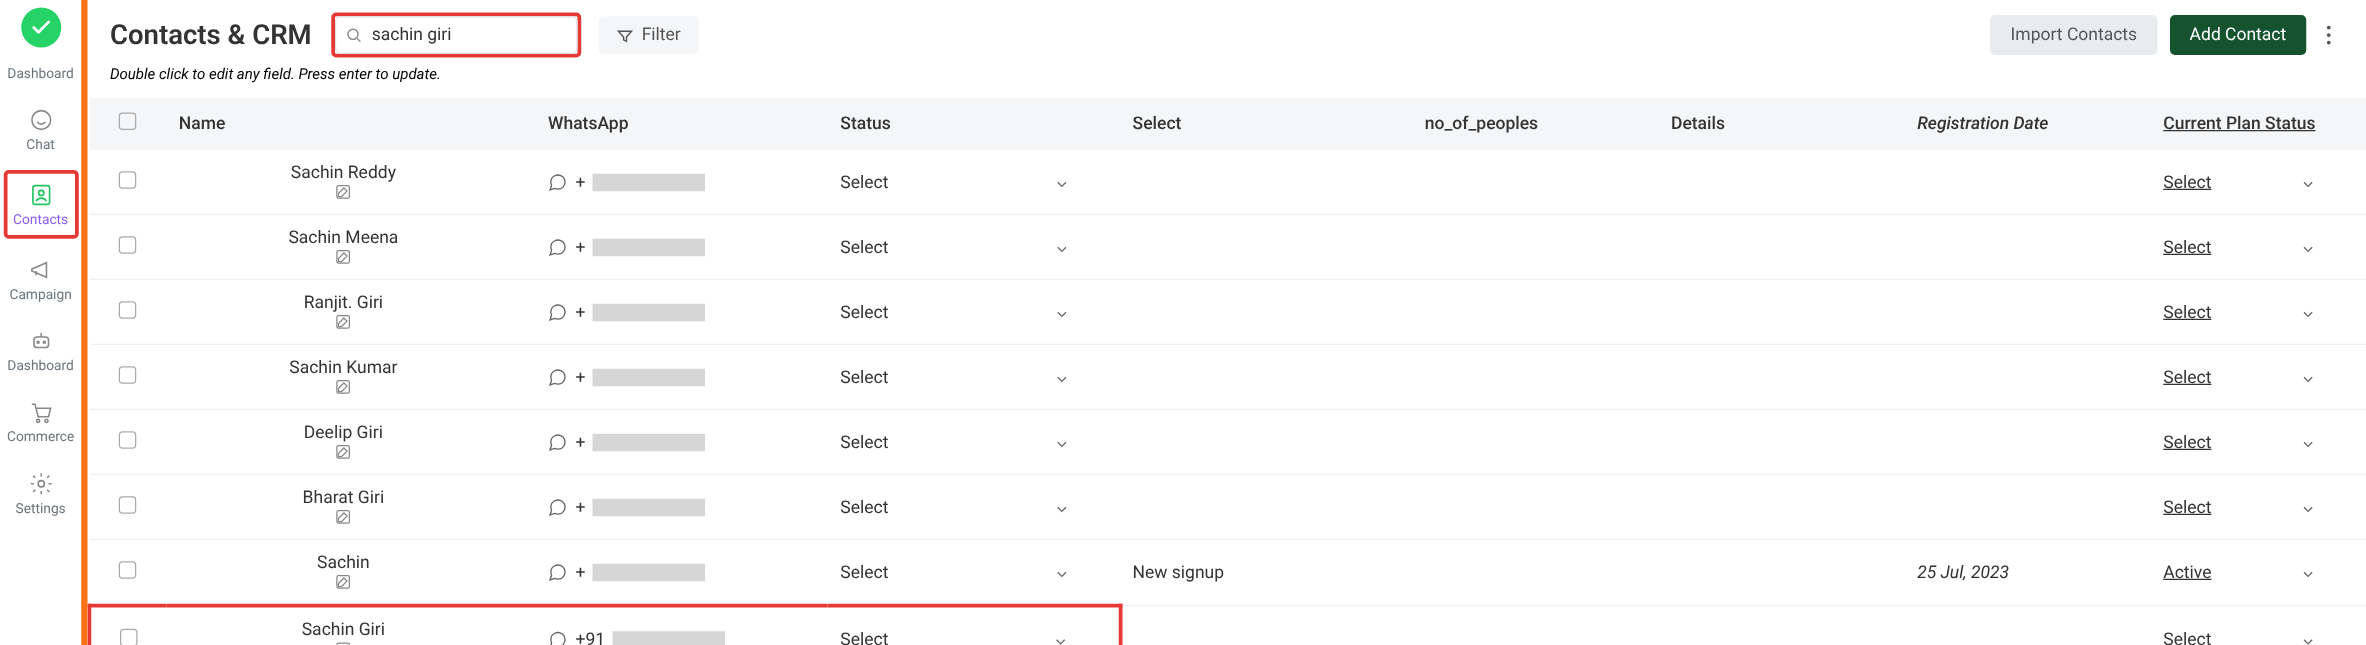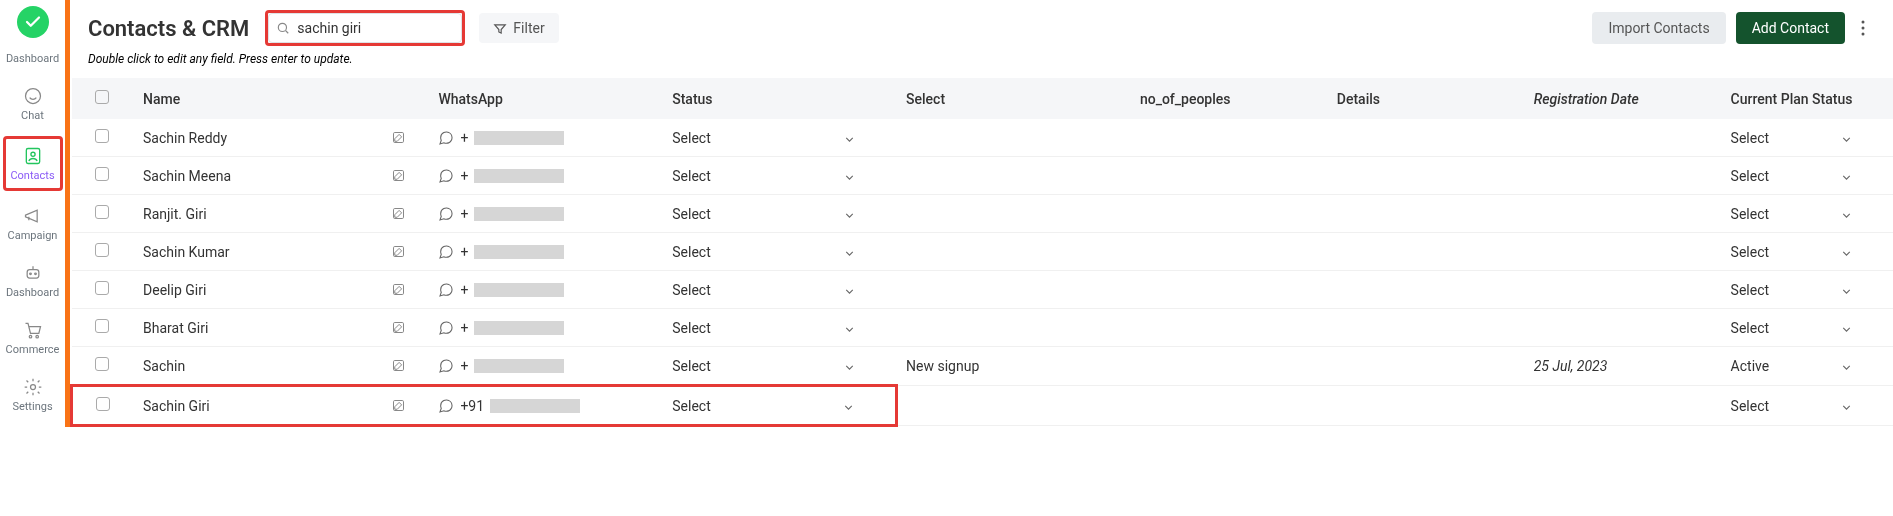--- a/index.html
+++ b/index.html
@@ -28,23 +28,23 @@
 thead th { background: #f5f6f8; text-align: left; font-weight: 500; color: #333; padding: 12px 10px; font-size: 14px; }
 tbody td { padding: 10px 10px; border-bottom: 1px solid #f0f0f0; font-size: 14px; color: #333; vertical-align: middle; }
 .col-check { width: 50px; text-align: center; }
 .col-name { width: 240px; }
 .col-wa { width: 190px; }
 .col-status { width: 190px; }
 .col-labels { width: 190px; }
 .col-np { width: 160px; }
 .col-details { width: 160px; }
 .col-reg { width: 160px; font-style: italic; }
-.col-plan { width: 140px; }
+.col-plan { width: 140px; text-decoration: underline; }
 .chk { width: 14px; height: 14px; border: 1.5px solid #aaa; border-radius: 3px; display: inline-block; cursor: pointer; }
-.name-cell { display: flex; align-items: center; justify-content: space-between; padding-right: 12px; }
+.name-cell { display: flex; align-items: center; justify-content: space-between; padding-right: 12px; flex-direction: column; }
 .edit-icon { color: #888; cursor: pointer; }
 .wa-cell { display: flex; align-items: center; gap: 6px; }
 .wa-icon { color: #666; flex-shrink: 0; }
 .wa-prefix { color: #333; }
 .redact { background: #d6d6d6; height: 14px; width: 90px; display: inline-block; }
 .status-cell { display: flex; align-items: flex-end; justify-content: space-between; cursor: pointer; padding-right: 30px; }
 .chev { color: #666; }
 svg { display: block; }
 </style>
 </head>

